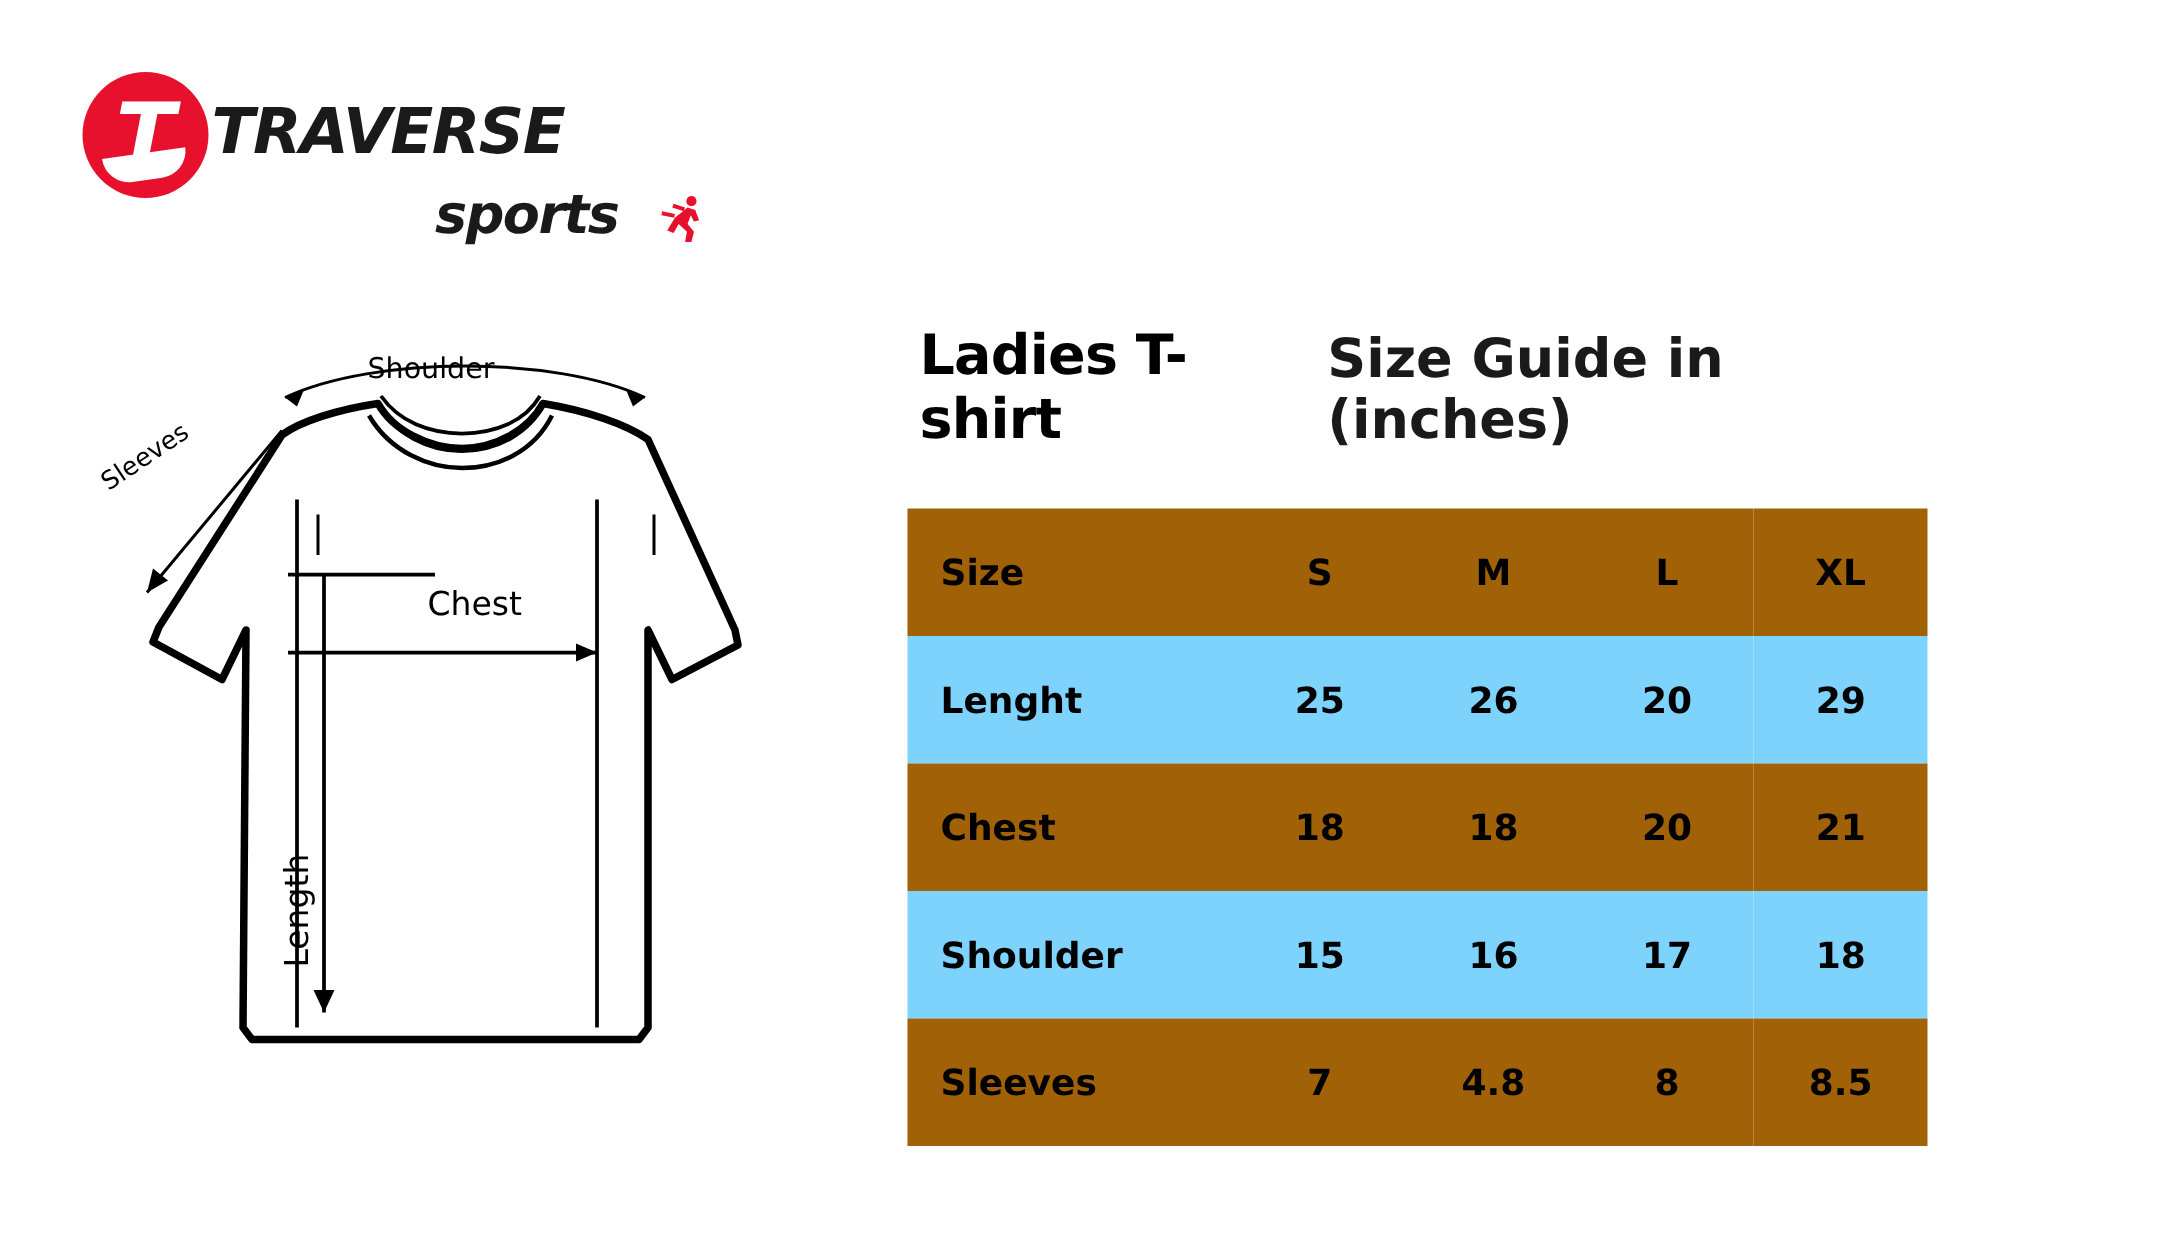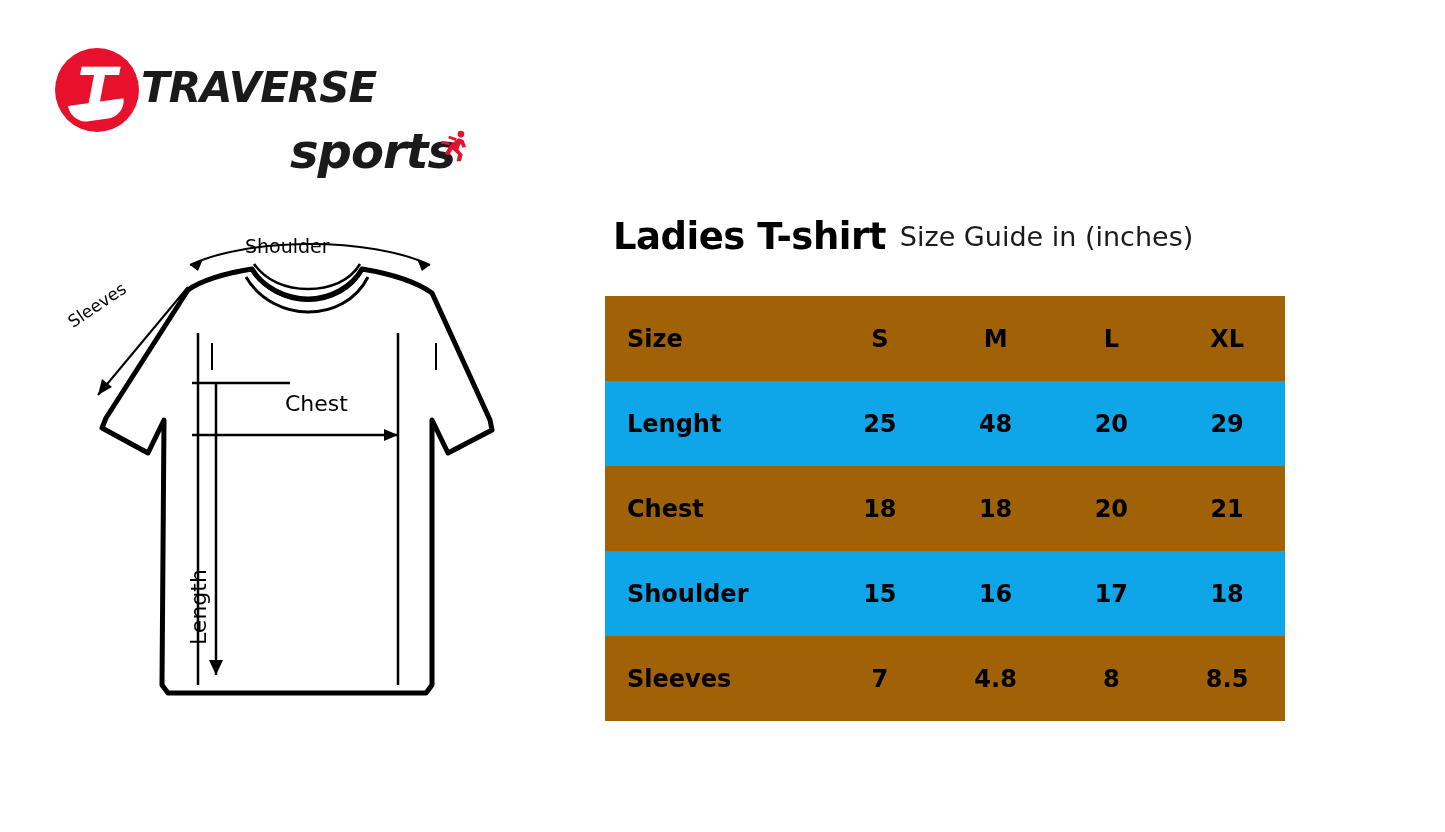--- a/index.html
+++ b/index.html
@@ -64,21 +64,21 @@
     font-weight: bold;
     font-style: italic;
     letter-spacing: -1px;
     color: #1a1a1a;
     white-space: nowrap;
   }
   #logo-subword {
     position: absolute;
     left: 235px;
     top: 78px;
-    font-size: 48px;
+    font-size: 36px;
     font-weight: bold;
     font-style: italic;
     color: #1a1a1a;
     letter-spacing: -1px;
     white-space: nowrap;
   }
   #logo-runner {
     position: absolute;
     left: 383px;
     top: 84px;
@@ -117,34 +117,34 @@
 
   
   #panel {
     position: absolute;
     left: 605px;
     top: 215px;
     width: 680px;
   }
   #heading {
     display: flex;
-    align-items: center;
-    gap: 14px;
+    align-items: flex-end;
+    gap: 24px;
     margin-bottom: 38px;
     padding-left: 8px;
   }
   #heading-title {
     font-size: 37px;
     font-weight: bold;
     color: #000000;
     letter-spacing: -0.5px;
   }
   #heading-sub {
-    font-size: 27px;
-    font-weight: normal;
+    font-size: 36px;
+    font-weight: bold;
     color: #1a1a1a;
   }
 
   table#size-table {
     border-collapse: collapse;
     width: 680px;
     table-layout: fixed;
   }
   table#size-table tr { height: 85px; }
   table#size-table th,
@@ -157,21 +157,21 @@
     border: none;
     vertical-align: middle;
   }
   table#size-table th:first-child,
   table#size-table td:first-child {
     text-align: left;
     padding-left: 22px;
     width: 195px;
   }
   .row-shade { background: #a16207; }
-  .row-plain { background: #0ea5e9; }
+  .row-plain { background: #7dd3fc; }
 </style>
 </head>
 <body>
 
 <div id="logo">
   <div id="logo-mark">
     <div id="logo-mark-letter">T</div>
     <div id="logo-mark-swoosh"></div>
   </div>
   <div id="logo-wordmark">TRAVERSE</div>
@@ -254,21 +254,21 @@
         <th>S</th>
         <th>M</th>
         <th>L</th>
         <th>XL</th>
       </tr>
     </thead>
     <tbody>
       <tr class="row-plain">
         <td>Lenght</td>
         <td>25</td>
-        <td>48</td>
+        <td>26</td>
         <td>20</td>
         <td>29</td>
       </tr>
       <tr class="row-shade">
         <td>Chest</td>
         <td>18</td>
         <td>18</td>
         <td>20</td>
         <td>21</td>
       </tr>

